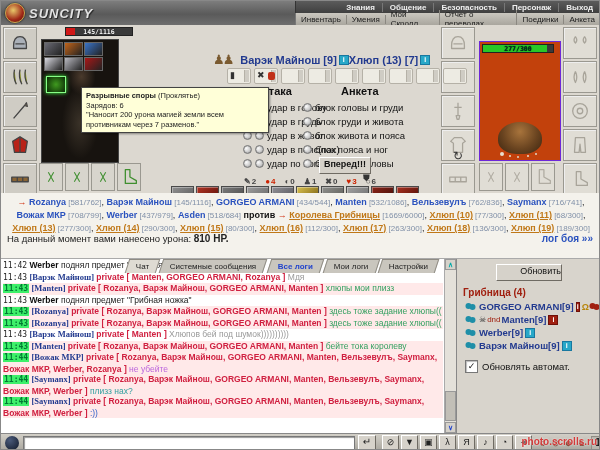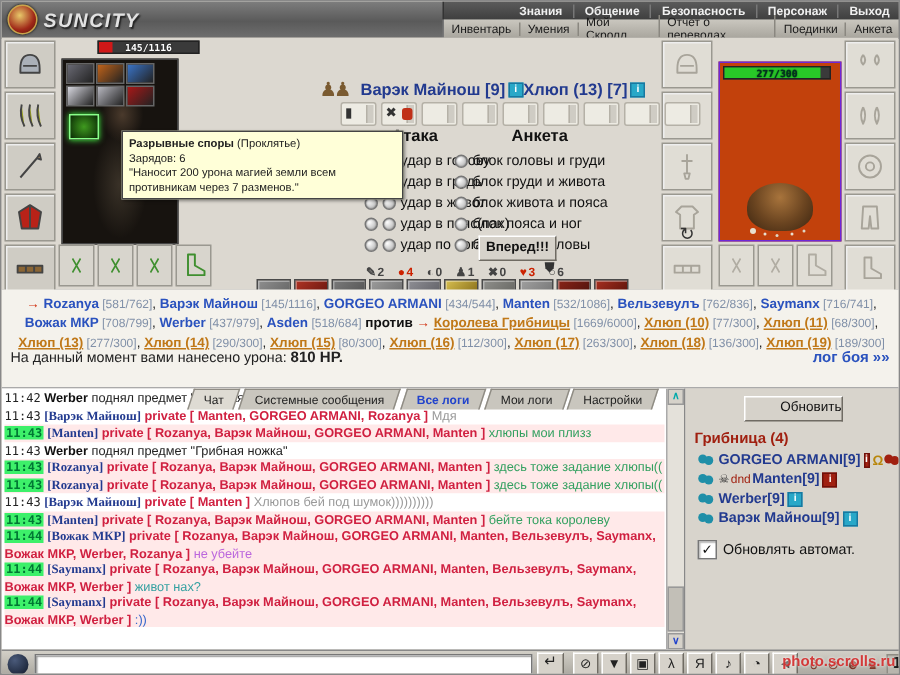--- a/index.html
+++ b/index.html
@@ -485,21 +485,21 @@
     <div id="chat-msgs">
         <div class="msg" style="background: rgb(255, 255, 255);"><span class="time">11:42</span> <b class="sender-plain">Werber</b> <span style="color: rgb(34, 34, 34);">поднял предмет "Грибная н</span></div>
         <div class="msg" style="background: rgb(255, 255, 255);"><span class="time">11:43</span> <b class="sender">[Варэк Майнош]</b> <b class="priv">private [ Manten, GORGEO ARMANI, Rozanya ]</b> <span style="color: rgb(153, 153, 153);">Мдя</span></div>
         <div class="msg" style="background: rgb(255, 233, 233);"><span class="time hl">11:43</span> <b class="sender">[Manten]</b> <b class="priv">private [ Rozanya, Варэк Майнош, GORGEO ARMANI, Manten ]</b> <span style="color: rgb(51, 160, 96);">хлюпы мои плизз</span></div>
         <div class="msg" style="background: rgb(255, 255, 255);"><span class="time">11:43</span> <b class="sender-plain">Werber</b> <span style="color: rgb(34, 34, 34);">поднял предмет "Грибная ножка"</span></div>
         <div class="msg" style="background: rgb(255, 233, 233);"><span class="time hl">11:43</span> <b class="sender">[Rozanya]</b> <b class="priv">private [ Rozanya, Варэк Майнош, GORGEO ARMANI, Manten ]</b> <span style="color: rgb(51, 160, 96);">здесь тоже задание хлюпы((</span></div>
         <div class="msg" style="background: rgb(255, 233, 233);"><span class="time hl">11:43</span> <b class="sender">[Rozanya]</b> <b class="priv">private [ Rozanya, Варэк Майнош, GORGEO ARMANI, Manten ]</b> <span style="color: rgb(51, 160, 96);">здесь тоже задание хлюпы((</span></div>
         <div class="msg" style="background: rgb(255, 255, 255);"><span class="time">11:43</span> <b class="sender">[Варэк Майнош]</b> <b class="priv">private [ Manten ]</b> <span style="color: rgb(153, 153, 153);">Хлюпов бей под шумок))))))))))</span></div>
         <div class="msg" style="background: rgb(255, 233, 233);"><span class="time hl">11:43</span> <b class="sender">[Manten]</b> <b class="priv">private [ Rozanya, Варэк Майнош, GORGEO ARMANI, Manten ]</b> <span style="color: rgb(51, 160, 96);">бейте тока королеву</span></div>
         <div class="msg" style="background: rgb(255, 233, 233);"><span class="time hl">11:44</span> <b class="sender">[Вожак МКР]</b> <b class="priv">private [ Rozanya, Варэк Майнош, GORGEO ARMANI, Manten, Вельзевулъ, Saymanx, Вожак МКР, Werber, Rozanya ]</b> <span style="color: rgb(187, 102, 221);">не убейте</span></div>
-        <div class="msg" style="background: rgb(255, 233, 233);"><span class="time hl">11:44</span> <b class="sender">[Saymanx]</b> <b class="priv">private [ Rozanya, Варэк Майнош, GORGEO ARMANI, Manten, Вельзевулъ, Saymanx, Вожак МКР, Werber ]</b> <span style="color: rgb(51, 160, 160);">живот нах?</span></div>
+        <div class="msg" style="background: rgb(255, 233, 233);"><span class="time hl">11:44</span> <b class="sender">[Saymanx]</b> <b class="priv">private [ Rozanya, Варэк Майнош, GORGEO ARMANI, Manten, Вельзевулъ, Saymanx, Вожак МКР, Werber ]</b> <span style="color: rgb(51, 160, 160);">плизз нах?</span></div>
         <div class="msg" style="background: rgb(255, 233, 233);"><span class="time hl">11:44</span> <b class="sender">[Saymanx]</b> <b class="priv">private [ Rozanya, Варэк Майнош, GORGEO ARMANI, Manten, Вельзевулъ, Saymanx, Вожак МКР, Werber ]</b> <span style="color: rgb(51, 102, 204);">:))</span></div>
       </div>
     <div id="tabrow">
         <div class="tab first">
           <span>Чат</span>
         </div>
         <div class="tab">
           <span>Системные сообщения</span>
         </div>
         <div class="tab active">

